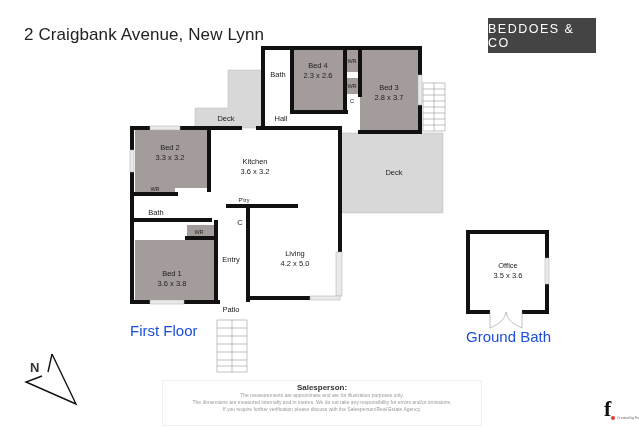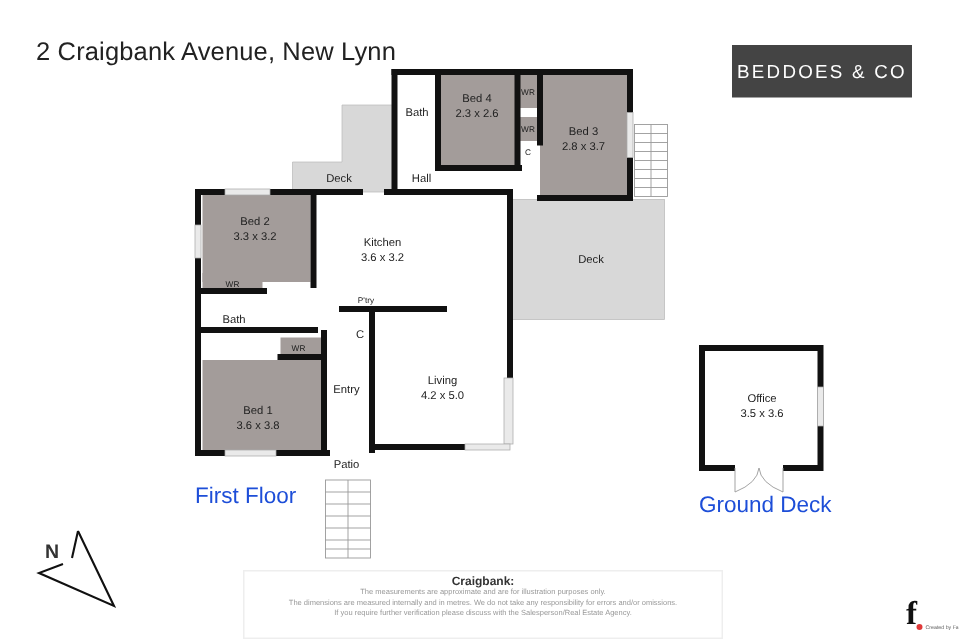--- a/index.html
+++ b/index.html
@@ -1,18 +1,18 @@
 <!DOCTYPE html>
 <html><head>
 <meta charset="utf-8">
 <style>
   html, body { margin:0; padding:0; background:#ffffff; }
   body { width:639px; height:427px; position:relative; overflow:hidden; font-family:"Liberation Sans", sans-serif; color:#222; }
   .title { position:absolute; left:24px; top:25px; font-size:17px; color:#222; letter-spacing:0.1px; }
-  .brand { position:absolute; left:488px; top:30px; width:120px; height:35px; background:#444444; color:#fff; font-size:12.5px; letter-spacing:1.5px; display:flex; align-items:center; justify-content:center; }
+  .brand { position:absolute; left:488px; top:18px; width:108px; height:35px; background:#444444; color:#fff; font-size:12.5px; letter-spacing:1.5px; display:flex; align-items:center; justify-content:center; }
   svg.plan { position:absolute; left:0; top:0; }
   .lbl { font-family:"Liberation Sans", sans-serif; fill:#222; text-anchor:middle; }
   .floor-lbl { position:absolute; font-size:15px; color:#1d4ed8; }
   .disclaimer { position:absolute; left:162px; top:380px; width:318px; height:44px; border:1px solid #eee; text-align:center; }
   .disclaimer .h { font-size:8px; font-weight:bold; color:#333; margin-top:2px; }
   .disclaimer .l { font-size:5px; color:#999; line-height:7px; }
   .north { position:absolute; left:22px; top:350px; }
   .fabit { position:absolute; left:604px; top:396px; width:36px; height:28px; }
   .fabit .f { position:absolute; left:0; top:0; font-family:"Liberation Serif", serif; font-size:22px; font-weight:bold; color:#111; }
   .fabit .dot { position:absolute; left:7px; top:20px; width:4px; height:4px; border-radius:50%; background:#e03a3a; }
@@ -134,32 +134,32 @@
     <text class="lbl" x="352" y="63">WR</text>
     <text class="lbl" x="352" y="88">WR</text>
     <text class="lbl" x="352" y="103">C</text>
     <text class="lbl" x="155" y="191">WR</text>
     <text class="lbl" x="199" y="234">WR</text>
     <text class="lbl" x="244" y="202">P'try</text>
   </g>
 </svg>
 
 <div class="floor-lbl" style="left:130px;top:322px;">First Floor</div>
-<div class="floor-lbl" style="left:466px;top:328px;">Ground Deck</div>
+<div class="floor-lbl" style="left:466px;top:328px;">Ground Bath</div>
 
 <div class="north">
   <svg width="60" height="60" viewBox="0 0 60 60">
     <text x="8" y="22" font-family="Liberation Sans, sans-serif" font-size="13" font-weight="bold" fill="#333">N</text>
     <polyline points="30,4 54,54 4,32 20,26" fill="none" stroke="#111" stroke-width="1.4"></polyline>
     <line x1="30" y1="4" x2="26" y2="22" stroke="#111" stroke-width="1.4"></line>
   </svg>
 </div>
 
 <div class="disclaimer">
-  <div class="h">Craigbank:</div>
+  <div class="h">Salesperson:</div>
   <div class="l">The measurements are approximate and are for illustration purposes only.</div>
   <div class="l">The dimensions are measured internally and in metres. We do not take any responsibility for errors and/or omissions.</div>
   <div class="l">If you require further verification please discuss with the Salesperson/Real Estate Agency.</div>
 </div>
 
 <div class="fabit">
   <span class="f">f</span>
   <span class="dot"></span>
   <span class="t">Created by Fabit</span>
 </div>

